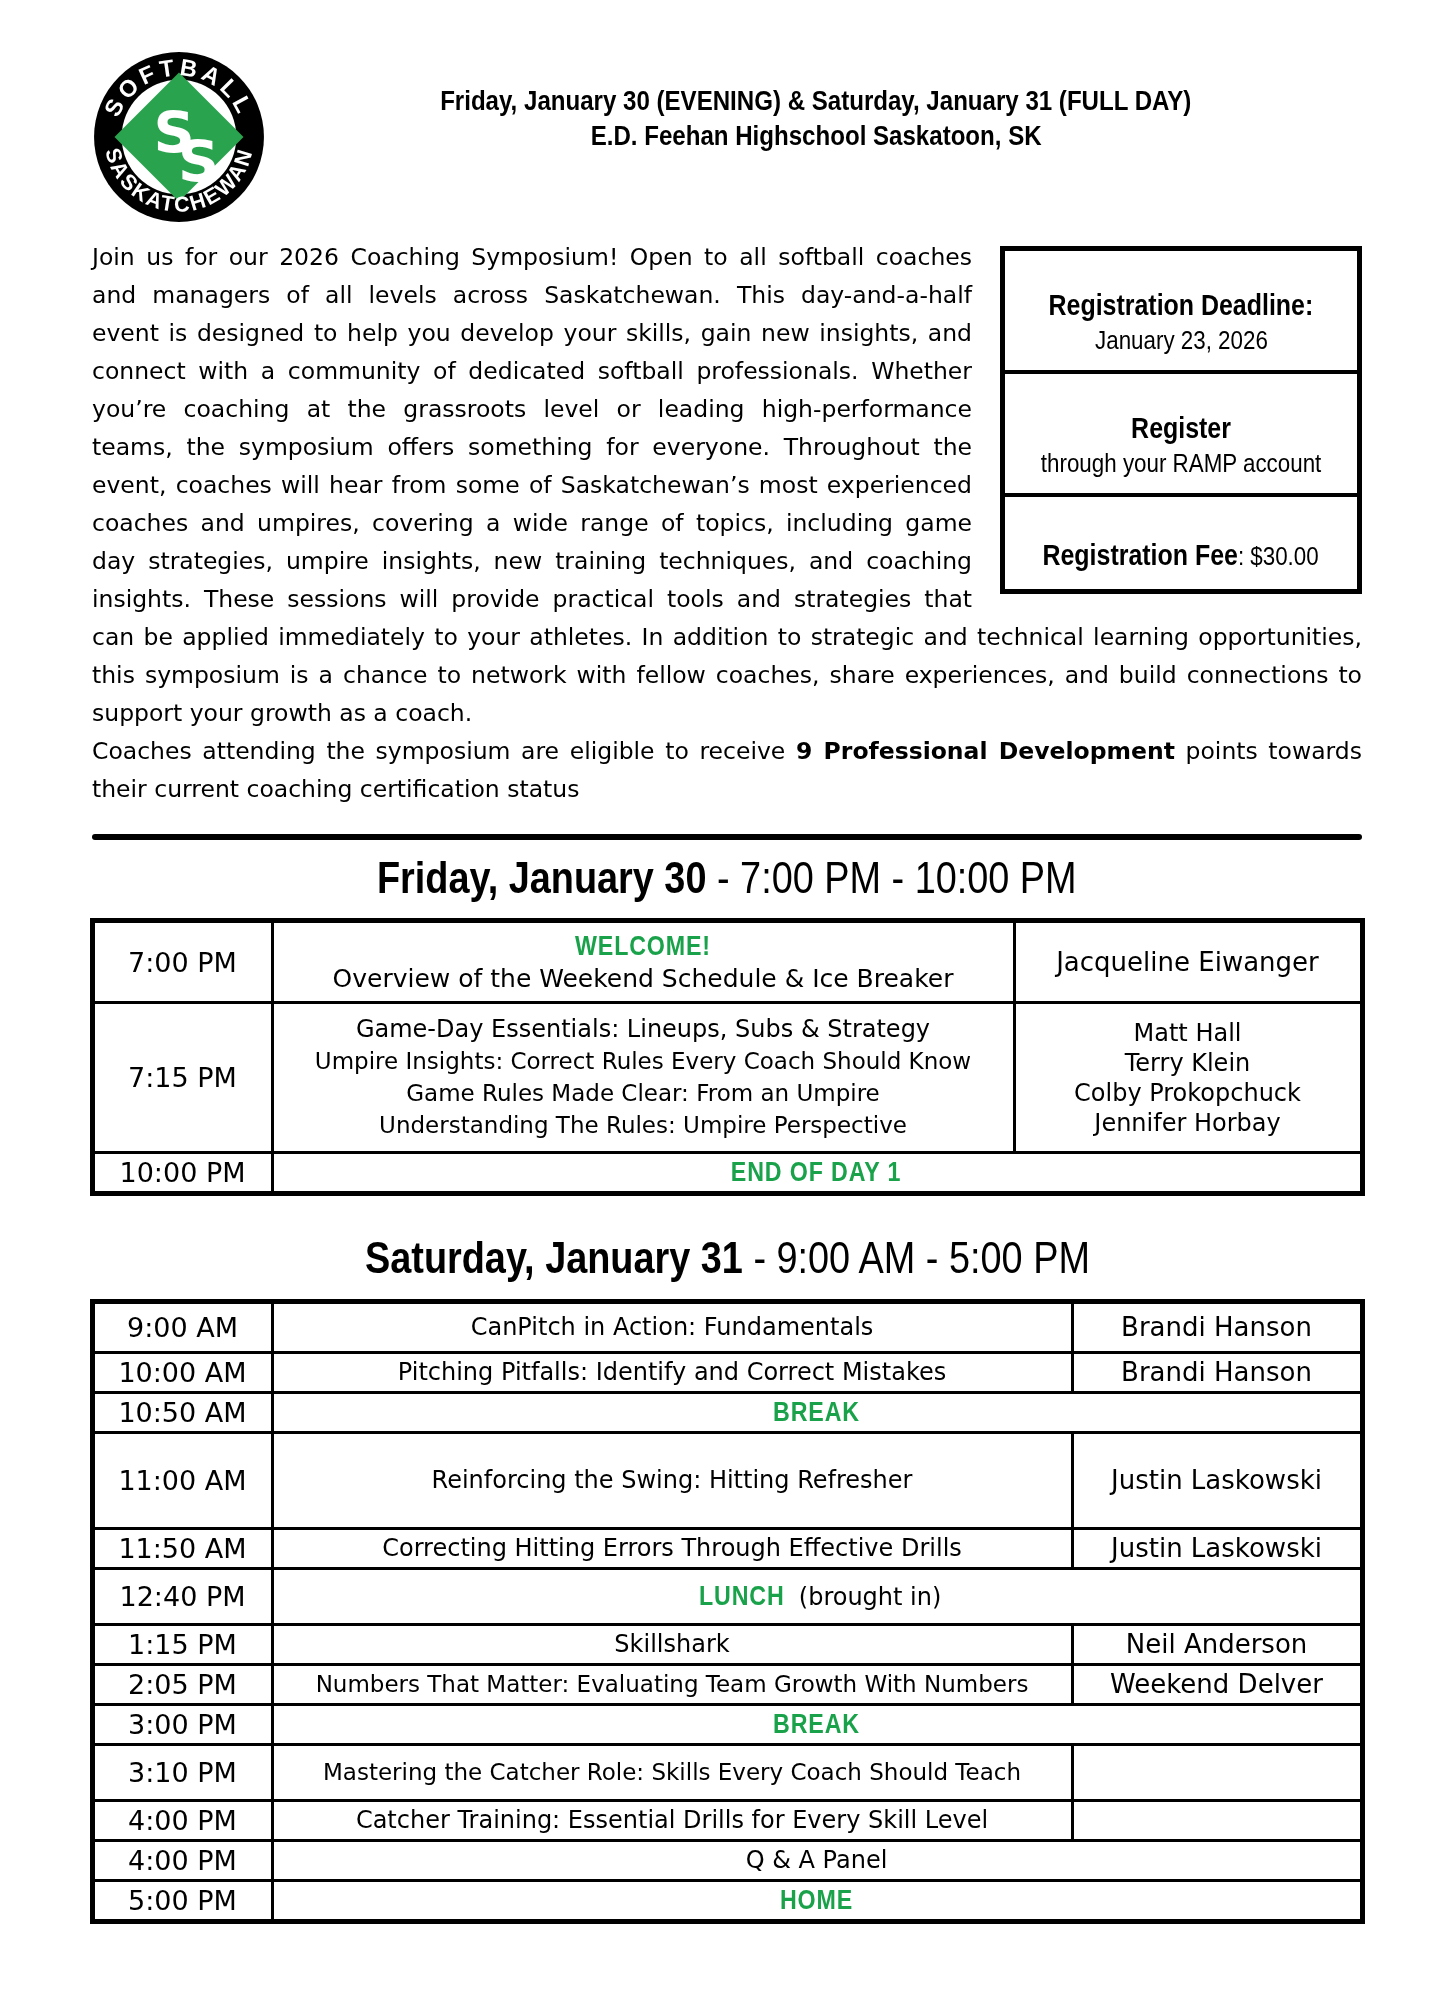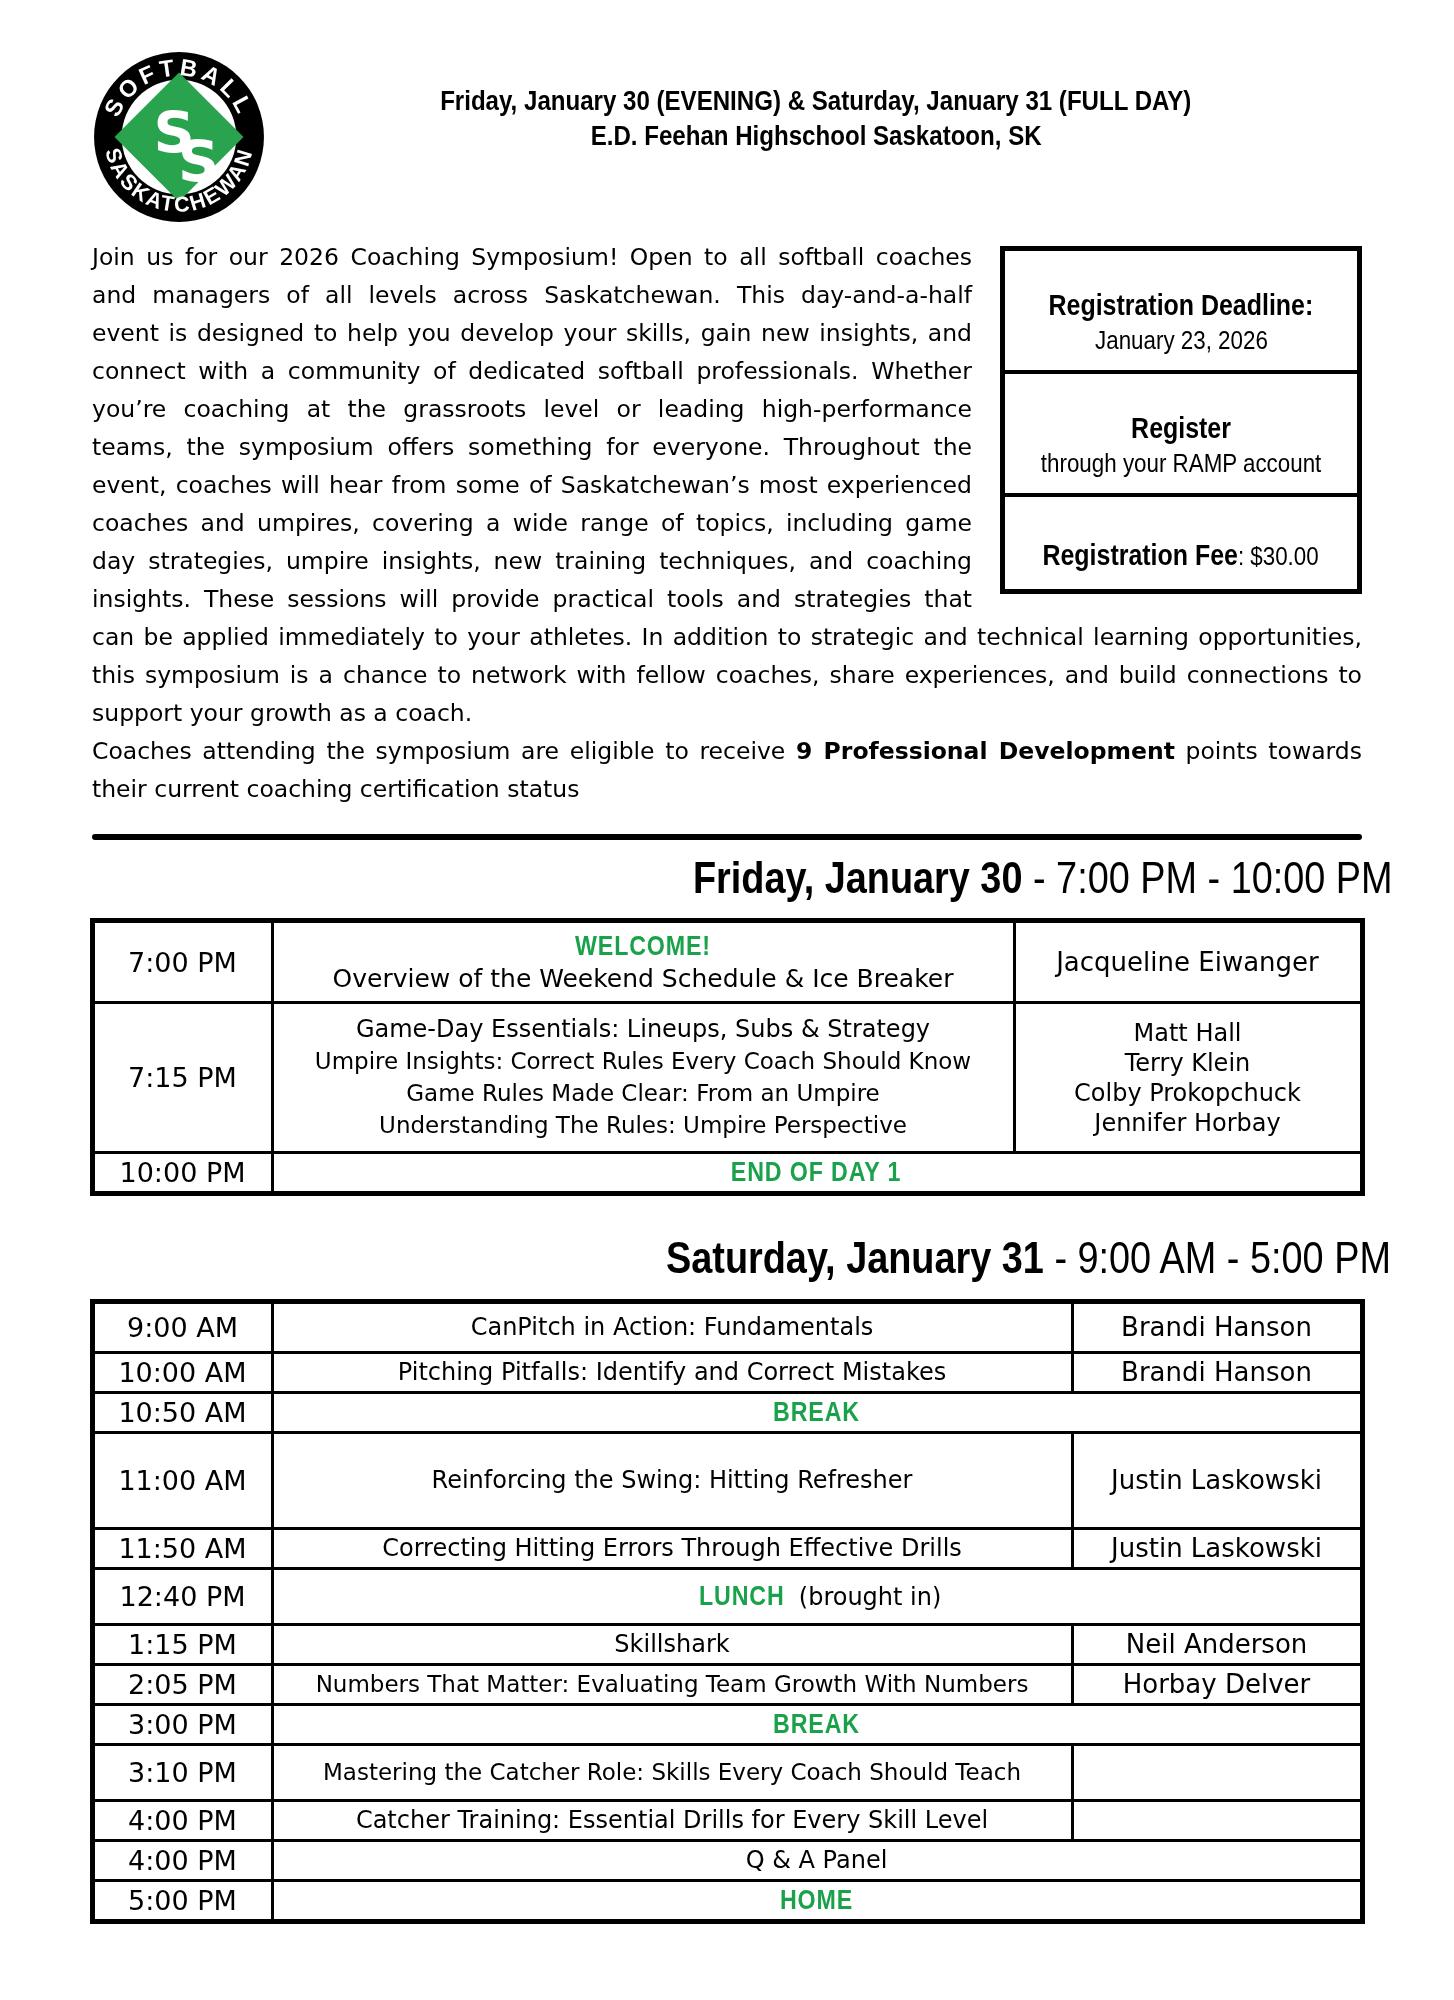--- a/index.html
+++ b/index.html
@@ -34,21 +34,21 @@
     font-family:"Liberation Sans",sans-serif;line-height:1.2;
   }
   .regsec{padding:12px 6px 13px;border-bottom:4px solid var(--ink);margin-top:24px;}
   .regsec:last-child{border-bottom:none;padding:16px 6px;}
   .reg-h{font-weight:700;font-size:29px;line-height:36px;}
   .reg-v{font-weight:400;font-size:26px;line-height:34px;}
   .pd{margin-top:4px;}
   
   .divider{height:6px;background:var(--ink);margin:26px 92px 8px;border-radius:3px;}
   .sec-heading{
-    text-align:right;margin:14px 4px 0;font-family:"Liberation Sans",sans-serif;
+    text-align:center;margin:14px 4px 0;font-family:"Liberation Sans",sans-serif;
     font-size:44px;line-height:1.1;font-weight:400;
   }
   .sec-heading .bold{font-weight:700;}
   .sec-heading.sat{margin-top:38px;}
   
   table.sched{
     border-collapse:collapse;table-layout:fixed;width:1270px;
     margin:16px auto 0;border:5px solid var(--ink);
   }
   .sched td{
@@ -212,21 +212,21 @@
       </td>
     </tr>
     <tr class="slim">
       <td class="t-time">1:15 PM</td>
       <td class="t-session">Skillshark</td>
       <td class="t-speaker">Neil Anderson</td>
     </tr>
     <tr class="slim">
       <td class="t-time">2:05 PM</td>
       <td class="t-session" style="font-size:23px">Numbers That Matter: Evaluating Team Growth With Numbers</td>
-      <td class="t-speaker">Horbay Delver</td>
+      <td class="t-speaker">Weekend Delver</td>
     </tr>
     <tr class="slim">
       <td class="t-time">3:00 PM</td>
       <td class="t-session" colspan="2">
         <span class="glabel sx">BREAK</span>
       </td>
     </tr>
     <tr class="mid">
       <td class="t-time">3:10 PM</td>
       <td class="t-session" style="font-size:23px">Mastering the Catcher Role: Skills Every Coach Should Teach</td>

